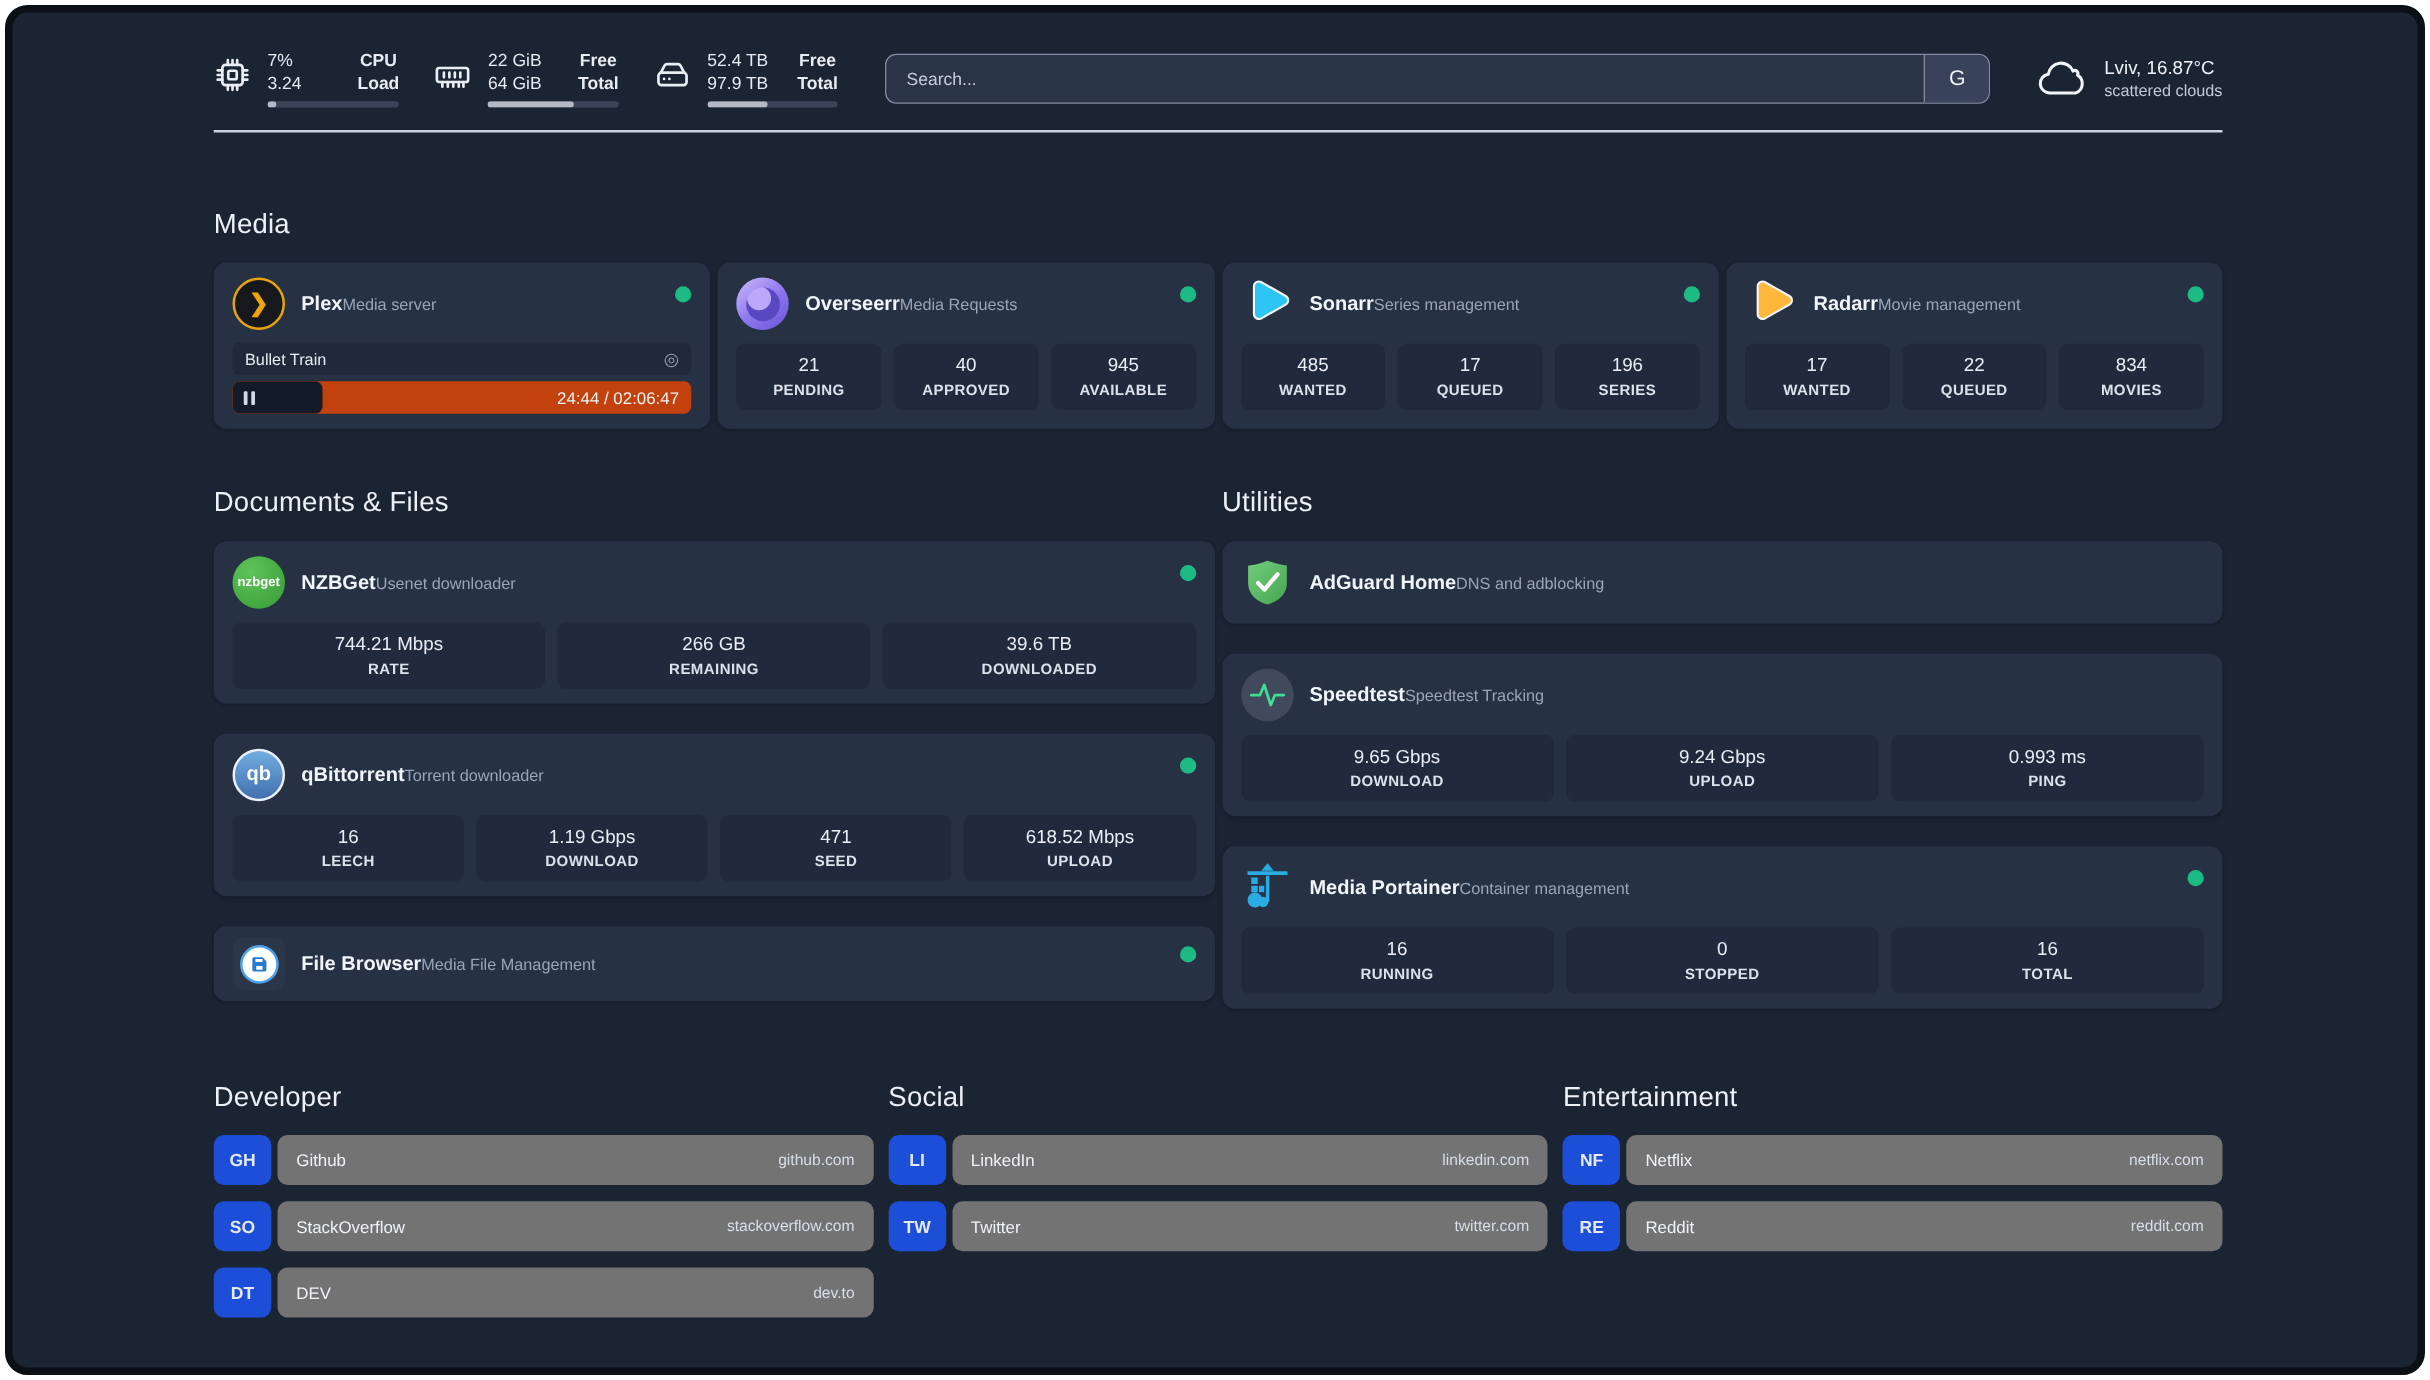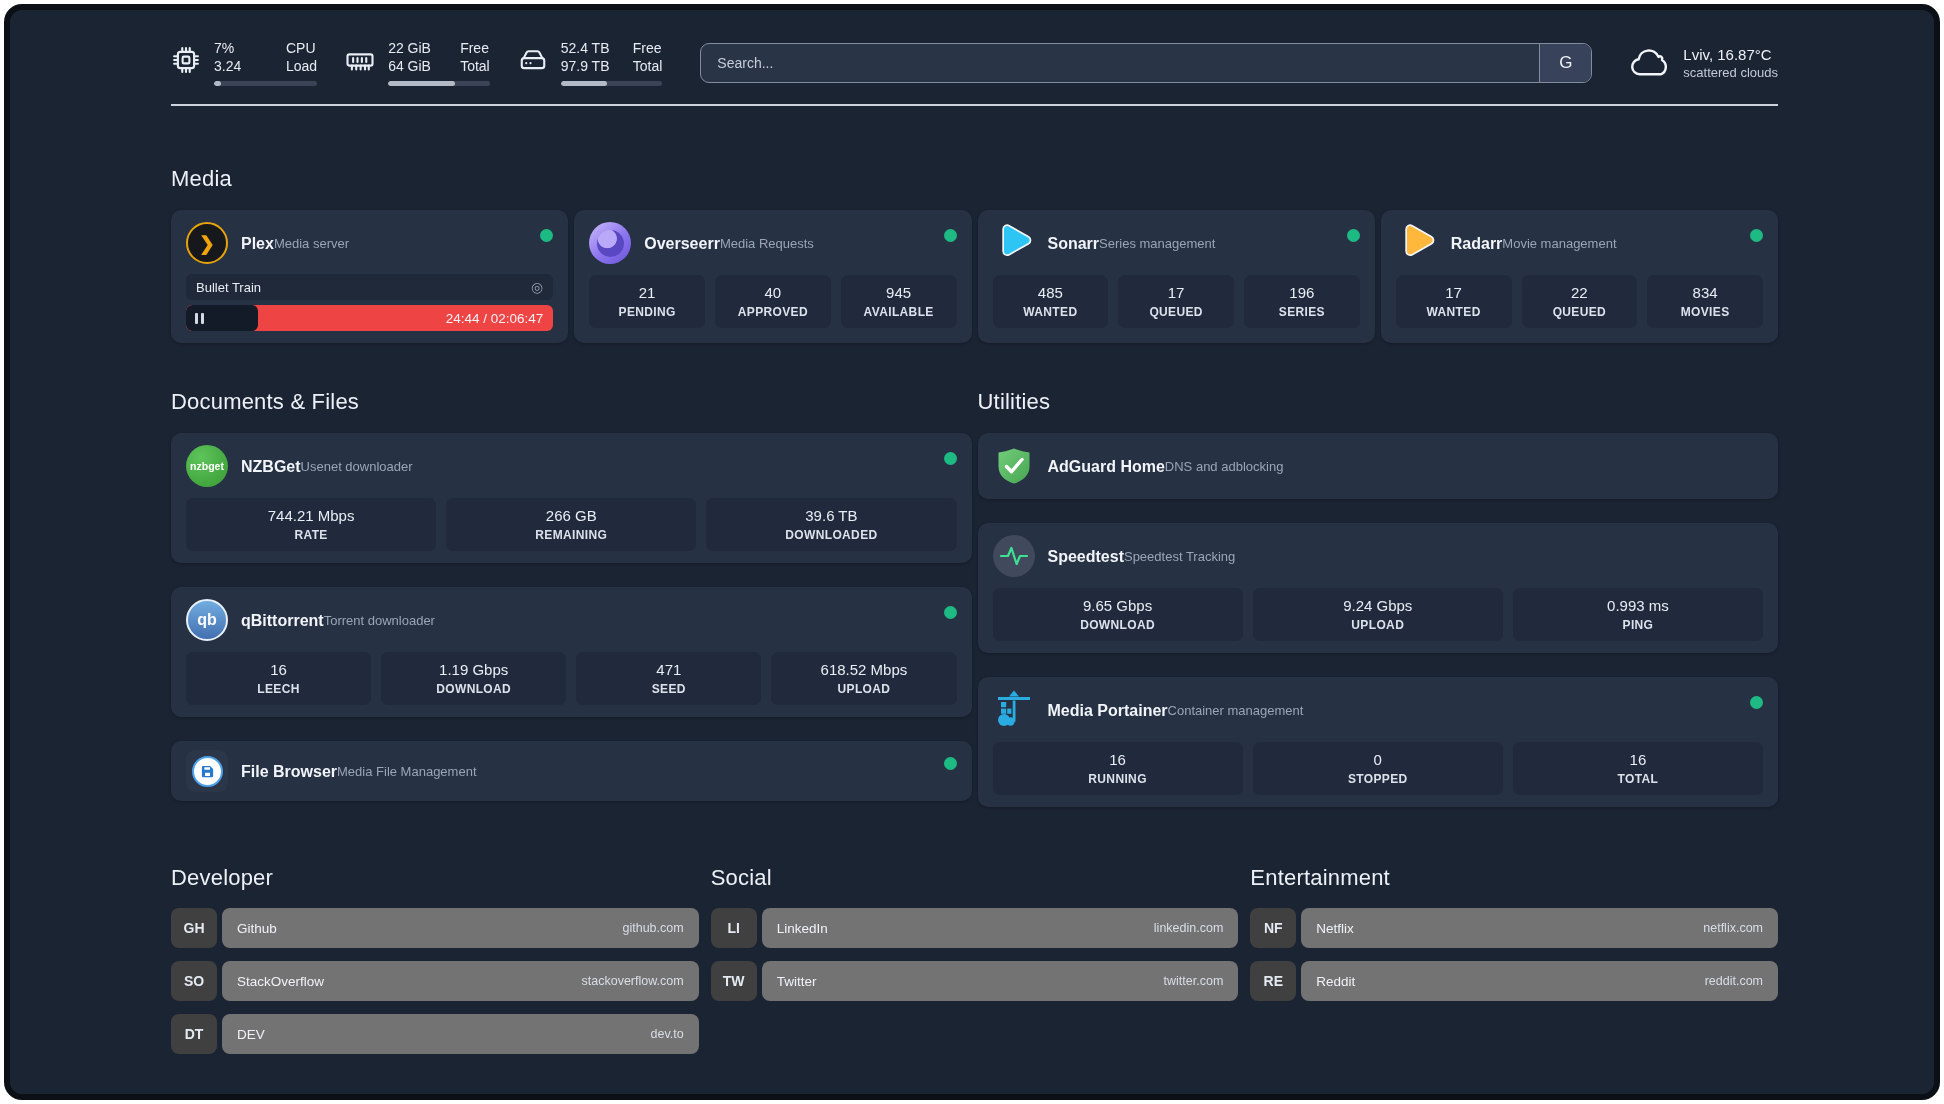--- a/index.html
+++ b/index.html
@@ -14,21 +14,21 @@
   }
 
   
   .topbar { display:flex; align-items:center; }
   .sysstat { display:flex; align-items:flex-start; gap:13px; margin-right:28px; }
   .sysstat-icon { width:30px; height:30px; flex:none; margin-top:5px; color:#e9edf4; }
   .sysstat-body { display:flex; flex-direction:column; }
   .sysstat-rows { display:flex; gap:20px; }
   .sysstat-col { display:flex; flex-direction:column; gap:1px; }
   .sysstat-col.vals { min-width:52px; }
-  .sysstat-col.labs { text-align:left; color:#e7ebf2; }
+  .sysstat-col.labs { text-align:center; color:#e7ebf2;font-weight:bold; }
   .sysstat-col span { font-size:14px; line-height:17px; color:#e7ebf2; }
   .sysstat-bar { margin-top:6px; height:5px; border-radius:3px; background:#3a4456; overflow:hidden; }
   .sysstat-fill { height:100%; border-radius:3px; background:#b3bac6; }
 
   .search { flex:1; display:flex; align-items:stretch; height:40px; background:#2a3447;
     border:1px solid #828c9e; border-radius:9px; margin:0 36px 0 10px; overflow:hidden; }
   .search input { flex:1; background:transparent; border:none; outline:none; padding:0 16px;
     color:#e6ebf3; font-size:14px; font-family:"Liberation Sans", sans-serif; }
   .search input::placeholder { color:#c6cdd9; }
   .search-btn { width:52px; border:none; border-left:1px solid #828c9e; background:#38425a;
@@ -58,35 +58,35 @@
   .stats.c3 { grid-template-columns:repeat(3,1fr); }
   .stats.c4 { grid-template-columns:repeat(4,1fr); }
   .tile { background:#202a3c; border-radius:7px; text-align:center; padding:9px 4px 8px; }
   .tile-val { font-size:15px; color:#e9edf4; line-height:18px; }
   .tile-lab { font-size:12px; font-weight:700; color:#dce2eb; line-height:15px; margin-top:3px; letter-spacing:.03em; }
 
   
   .np-title { margin-top:10px; height:26px; background:#1f2939; border-radius:6px; display:flex; align-items:center;
     padding:0 10px; font-size:13px; color:#e8ecf3; }
   .np-session { margin-left:auto; color:#949eae; font-size:14px; line-height:14px; }
-  .np-progress { position:relative; margin-top:5px; height:26px; background:#ef4444; border-radius:6px; overflow:hidden;text-align:center; }
+  .np-progress { position:relative; margin-top:5px; height:26px; background:#c2410c; border-radius:6px; overflow:hidden;text-align:center; }
   .np-fill { position:absolute; left:0; top:0; bottom:0; background:#131b28; border-radius:6px; display:flex; align-items:center; padding-left:9px; }
   .pause { display:flex; gap:3px; }
   .pause i { display:block; width:3px; height:11px; background:#d4dae3; border-radius:1px; }
   .np-time { position:absolute; right:10px; top:0; bottom:0; display:flex; align-items:center; font-size:13.5px; color:#f0f3f8; }
 
   .two-col { display:grid; grid-template-columns:1fr 1fr; gap:6px; margin-top:46px; }
   .col-cards { display:flex; flex-direction:column; gap:24px; margin-top:18px; }
   .card.slim { padding:9px 15px; }
 
   
   .links-grid { display:grid; grid-template-columns:repeat(3,1fr); gap:12px; margin-top:58px; }
   .link-rows { display:flex; flex-direction:column; gap:13px; margin-top:17px; }
   .link-row { display:flex; gap:5px; height:40px; cursor:pointer; }
-  .link-badge { width:46px; flex:none; background:#404040; border-radius:8px; display:flex; align-items:center; justify-content:center;
+  .link-badge { width:46px; flex:none; background:#1d4ed8; border-radius:8px; display:flex; align-items:center; justify-content:center;
     font-size:14px; font-weight:600; color:#e4eaf2; }
   .link-bar { flex:1; background:#737373; border-radius:8px; display:flex; align-items:center; padding:0 15px; }
   .link-name { font-size:13.5px; color:#eff2f7; }
   .link-url { margin-left:auto; font-size:12.5px; color:#d8dee7; }
 
   
   .svc-icon { width:42px; height:42px; flex:none; display:flex; align-items:center; justify-content:center; }
   .i-plex { border-radius:50%; background:#17181c; border:2px solid #e7a30d; color:#efa40d; font-size:19px; font-weight:700; }
   .i-overseerr { border-radius:50%; background:linear-gradient(140deg,#cabcfb 0%,#8b74ee 55%,#6a55d8 100%); position:relative; overflow:hidden; }
   .i-overseerr::after { content:""; width:27px; height:27px; border-radius:50%;

